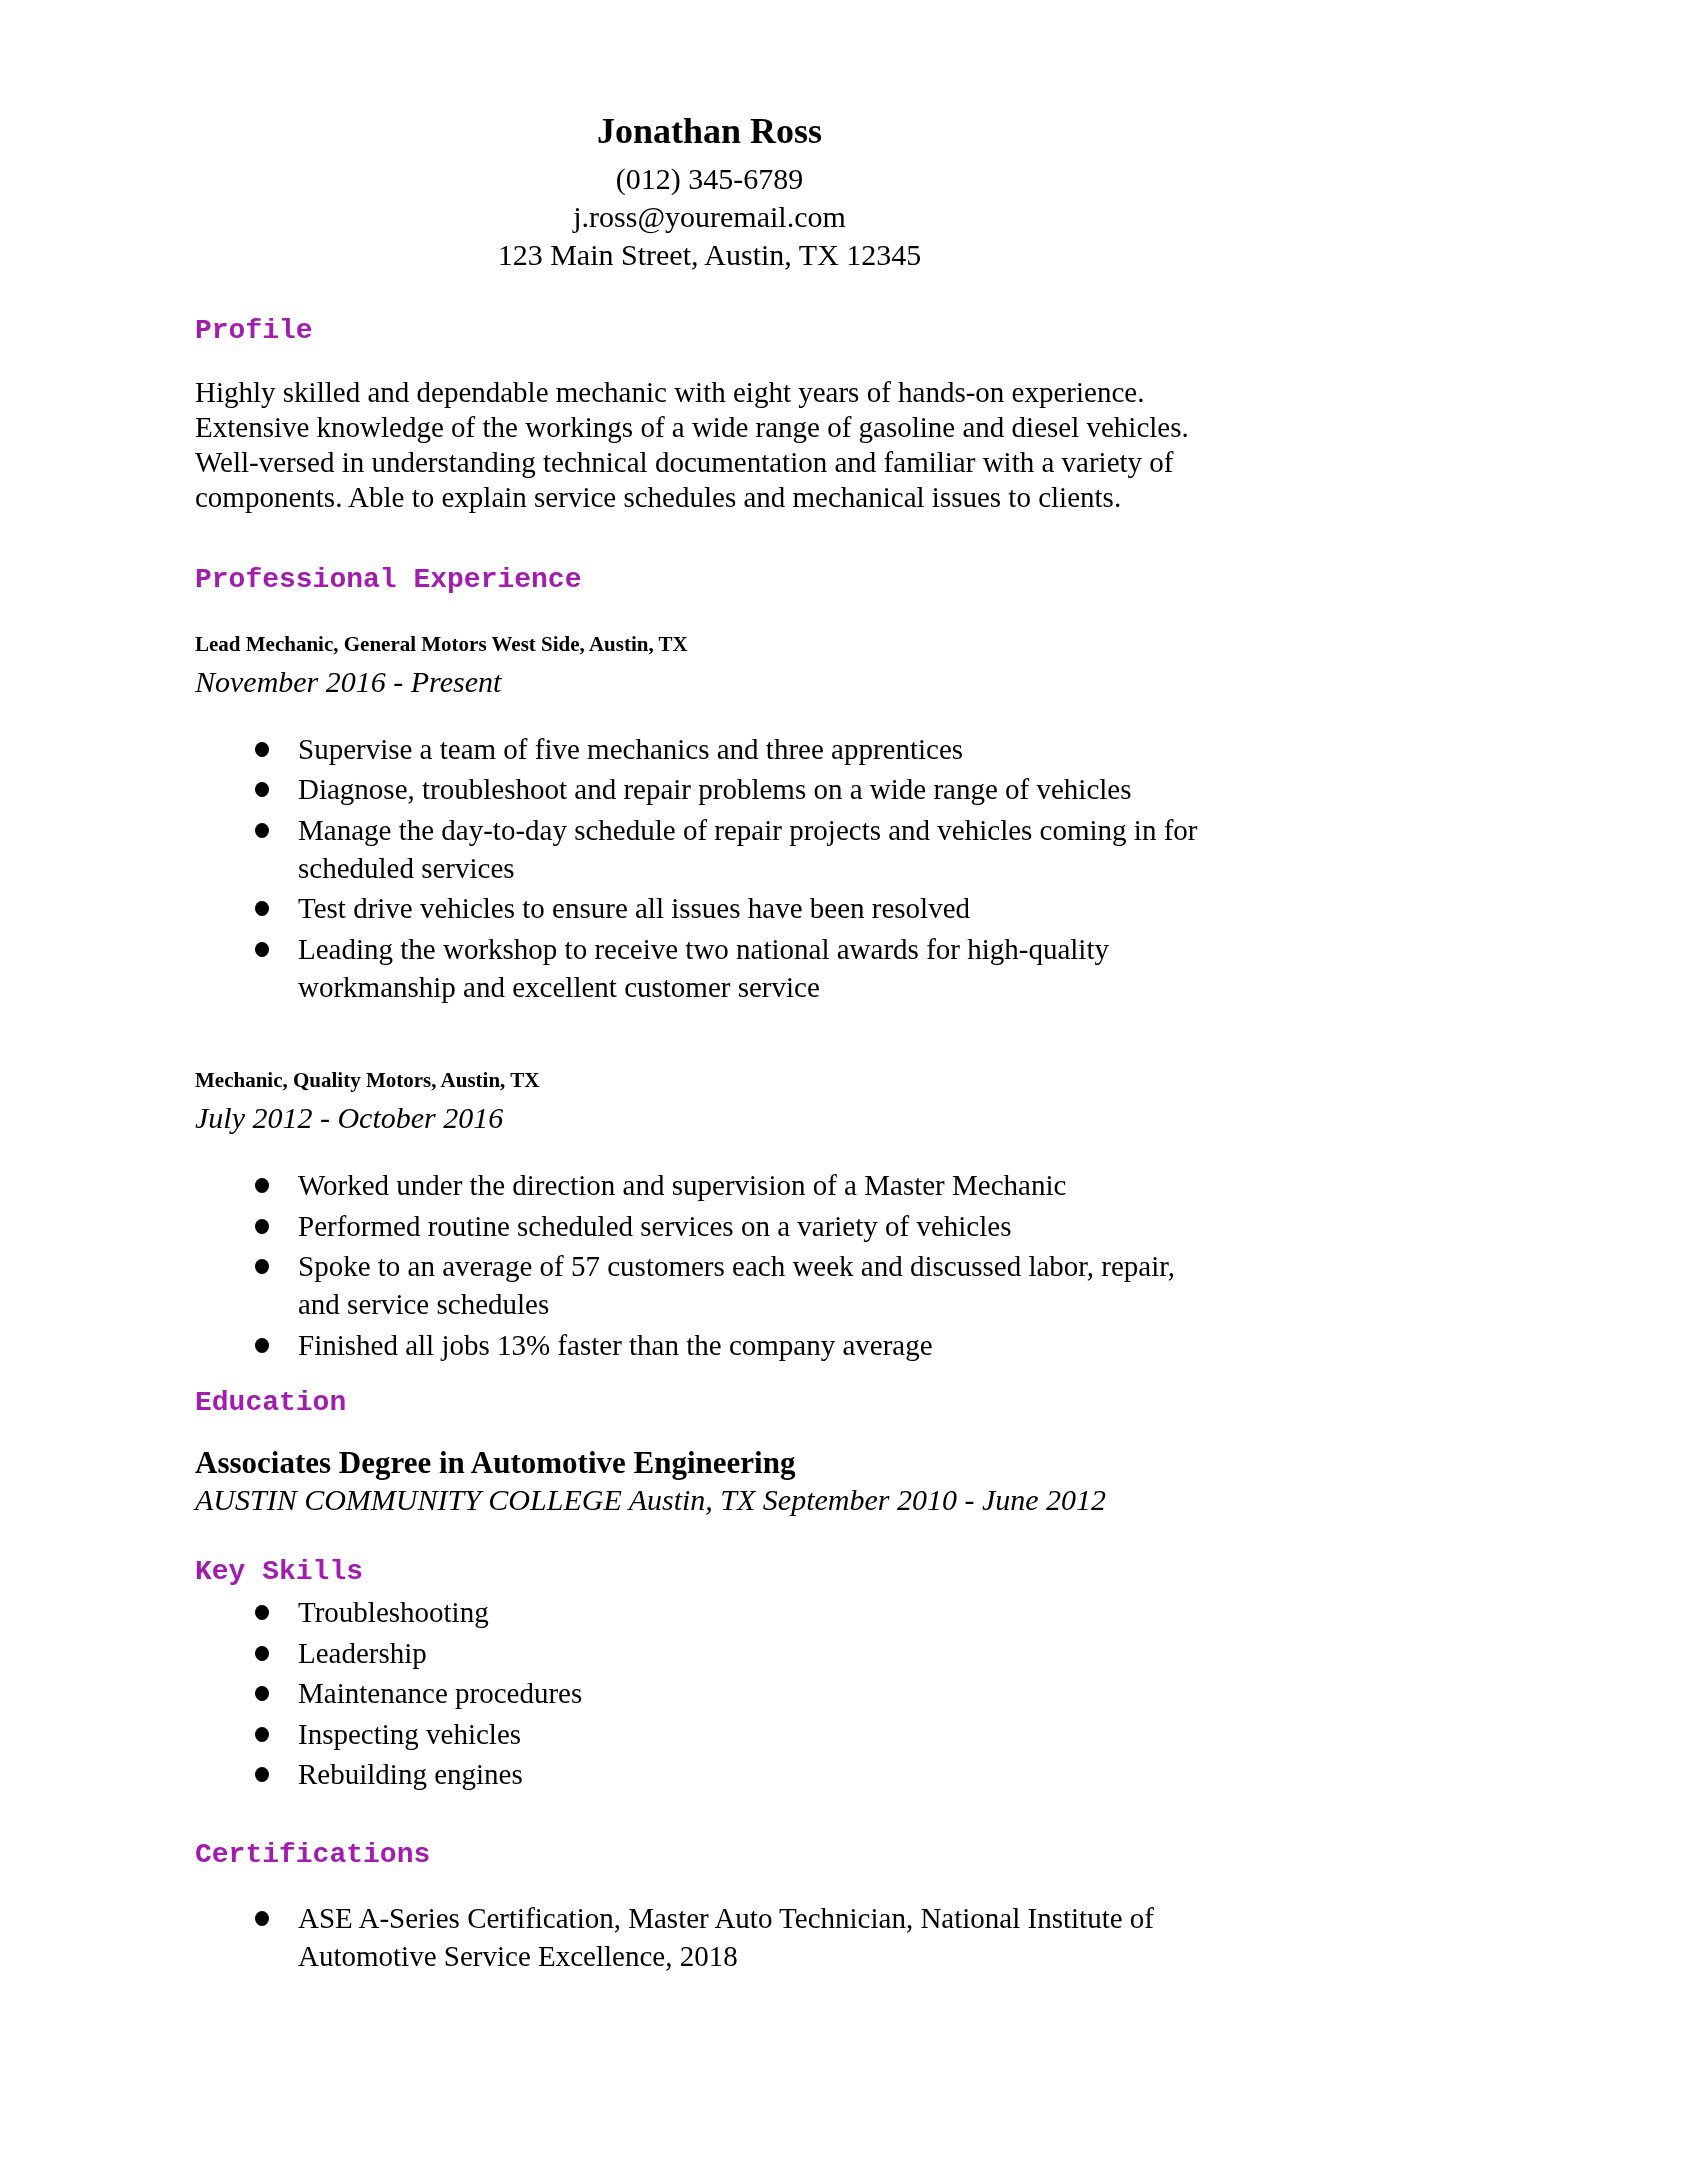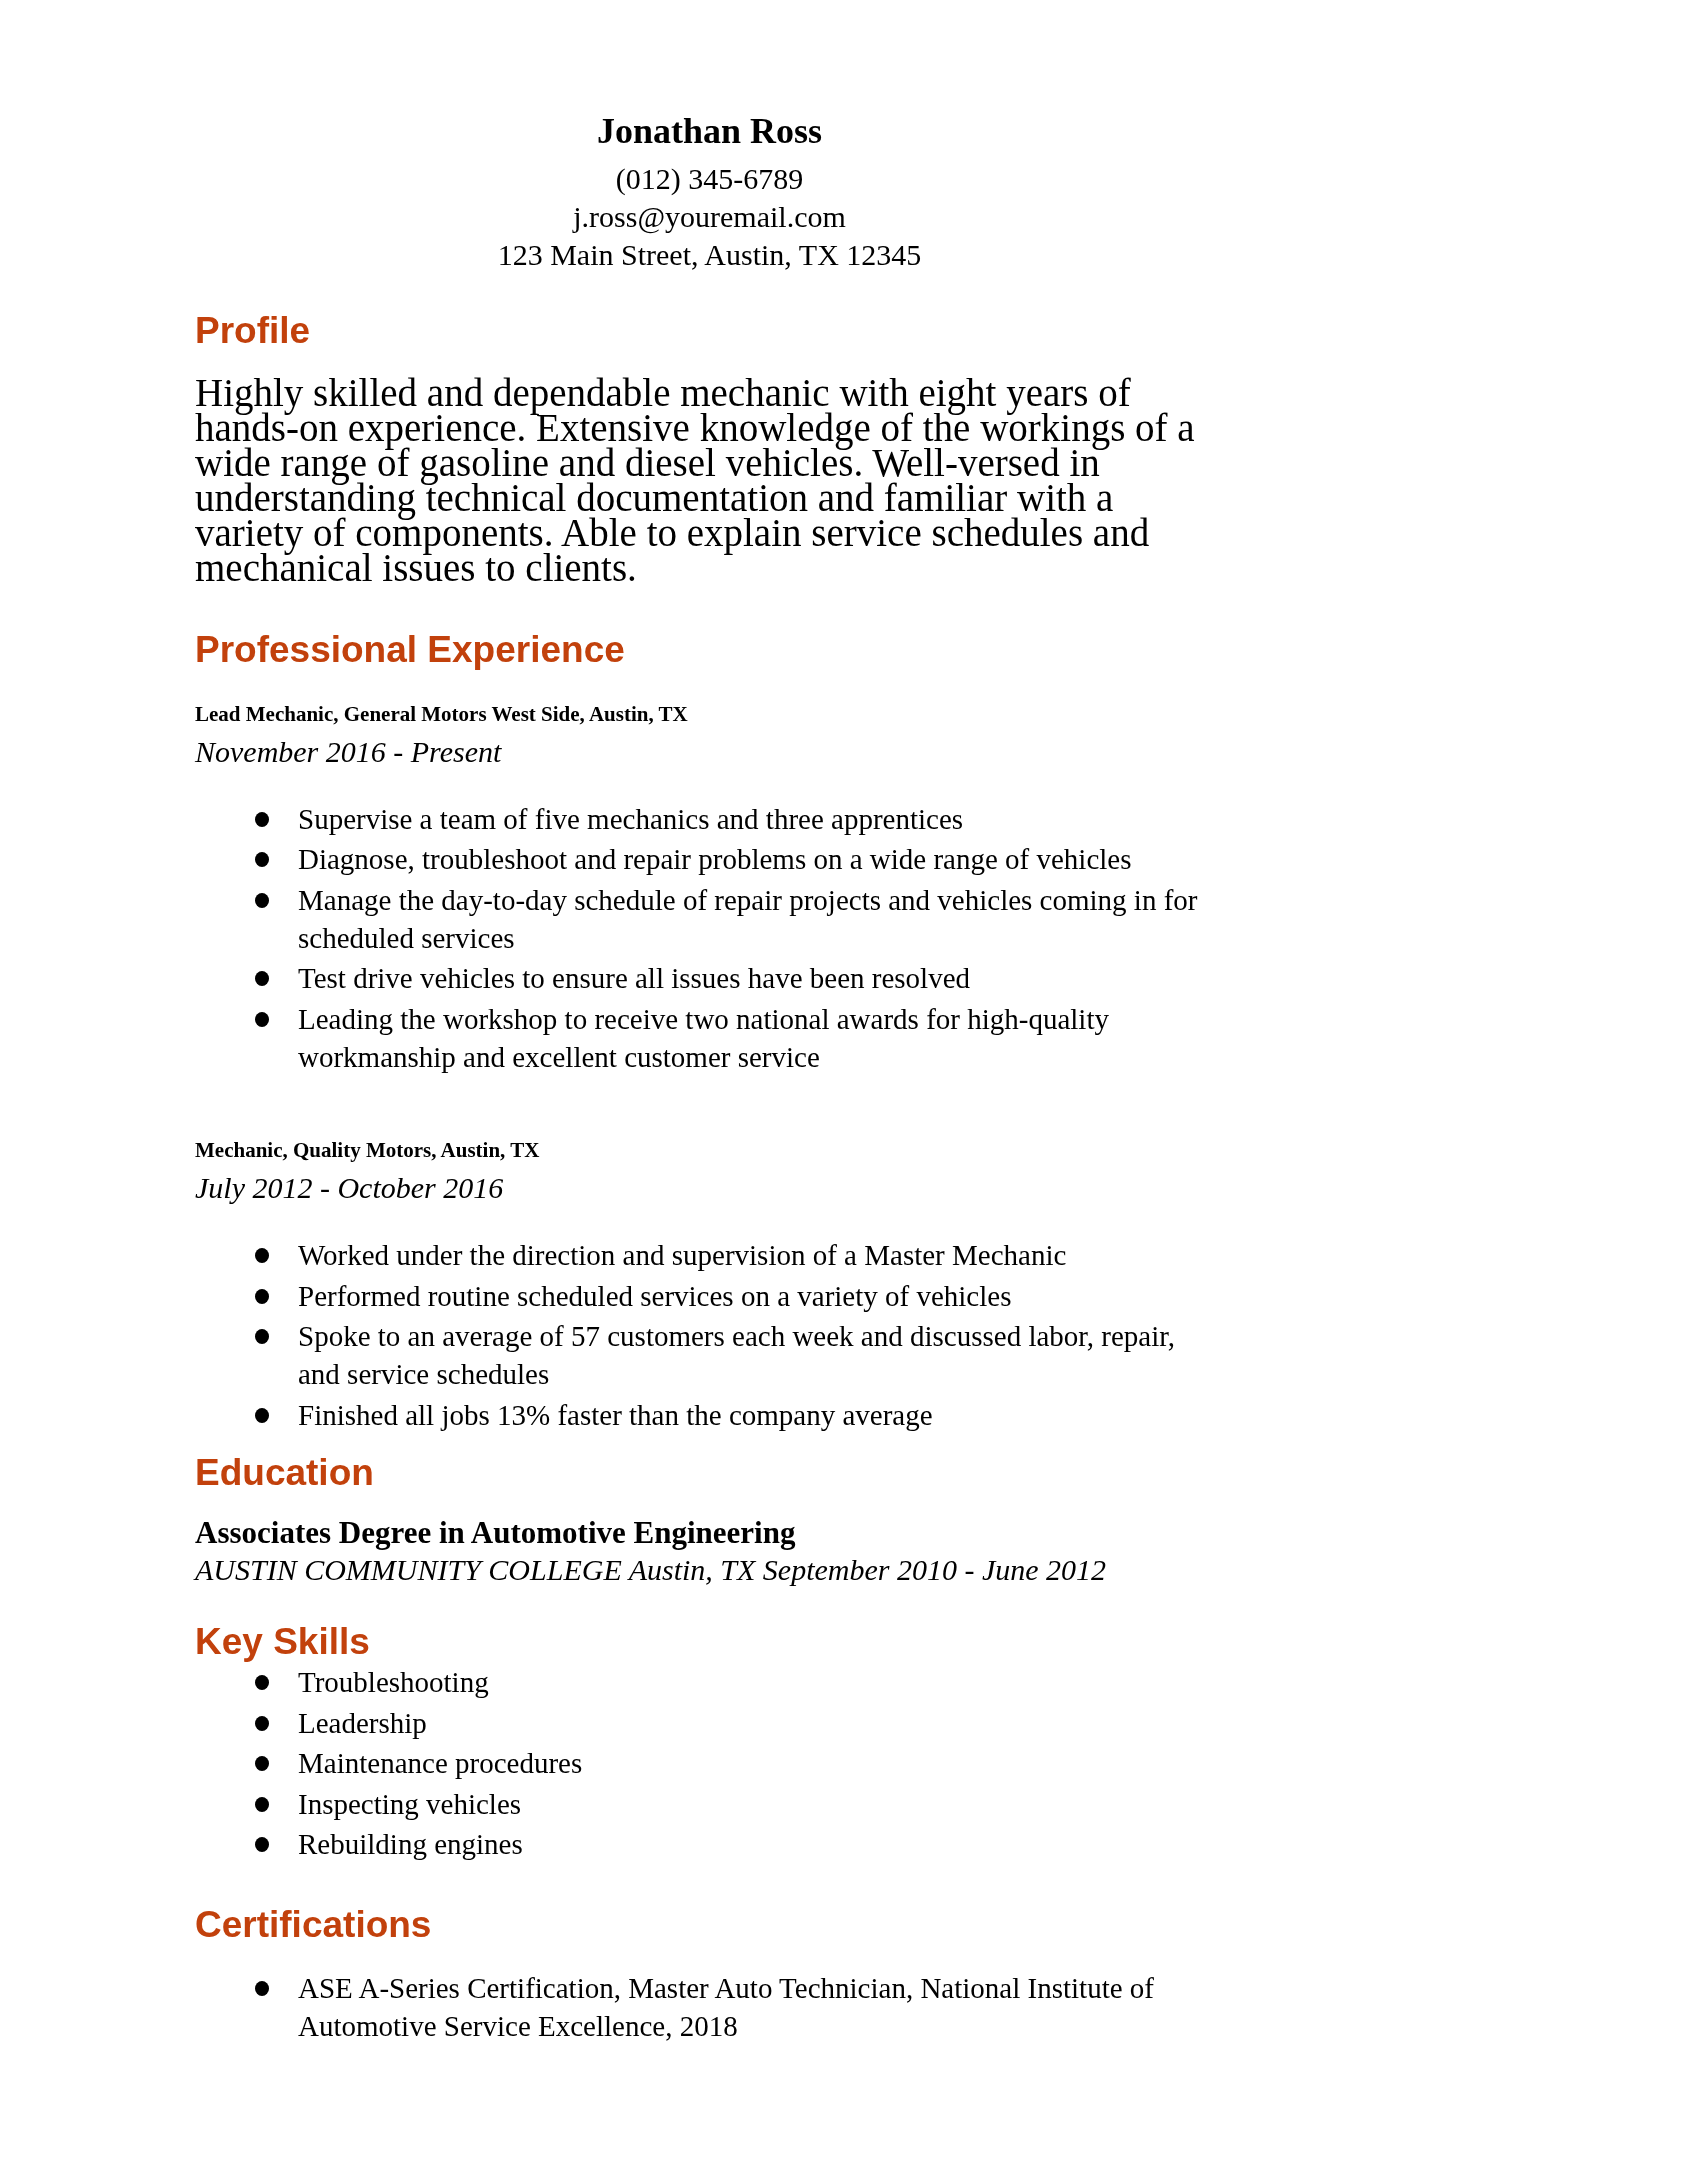--- a/index.html
+++ b/index.html
@@ -27,36 +27,36 @@
     line-height: 44px;
     margin-bottom: 6.6px;
   }
   .contact-line {
     font-size: 30px;
     line-height: 38px;
   }
 
   
   .sec-heading {
-    font-family: Liberation Sans, sans-serif;
+    font-family: Liberation Mono, monospace;
     font-weight: bold;
-    font-size: 37px;
+    font-size: 28px;
     line-height: 33px;
-    color: #c2410c;
+    color: #a21caf;
   }
   .h-profile        { margin-top: 40px; }
   .h-experience     { margin-top: 48px; }
   .h-education      { margin-top: 22px; }
   .h-keyskills      { margin-top: 37px; }
   .h-certifications { margin-top: 45px; }
 
   
   .paragraph {
     margin-top: 28px;
-    font-size: 39px;
+    font-size: 29px;
     line-height: 35px;
   }
   .job-title {
     margin-top: 30px;
     font-size: 21px;
     font-weight: bold;
     line-height: 37px;
   }
   .job-title.second { margin-top: 56px; }
   .job-dates {

